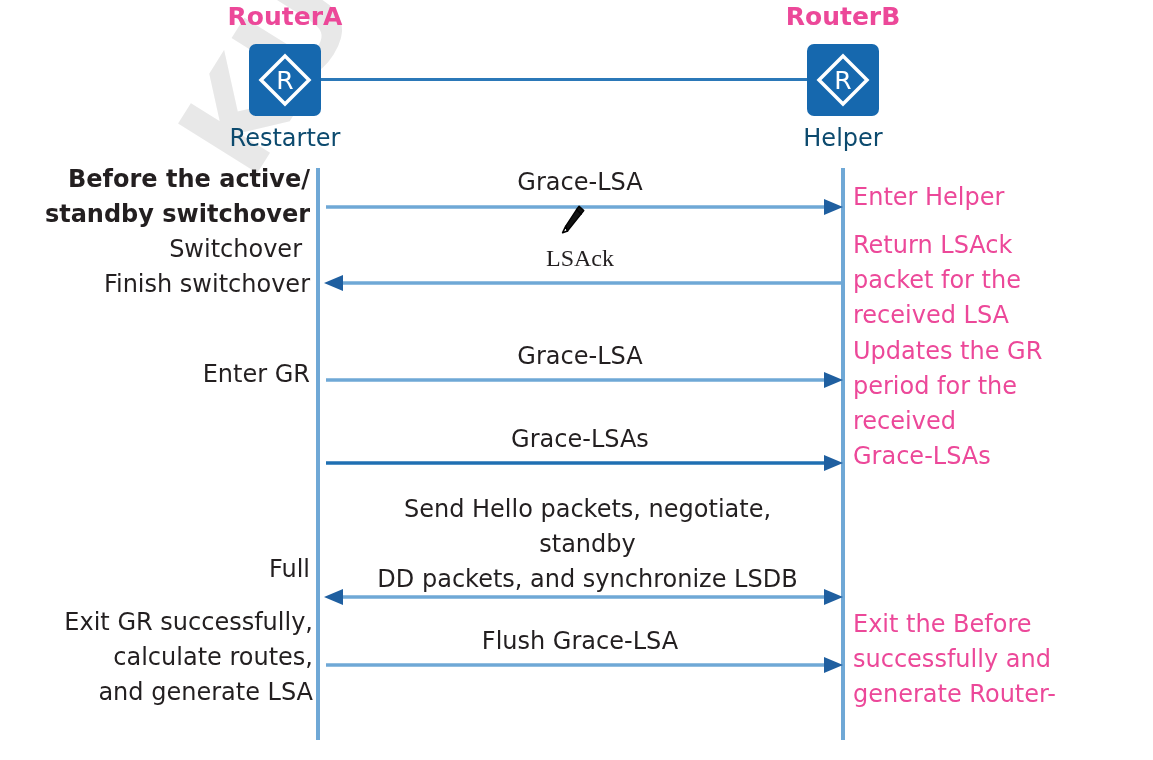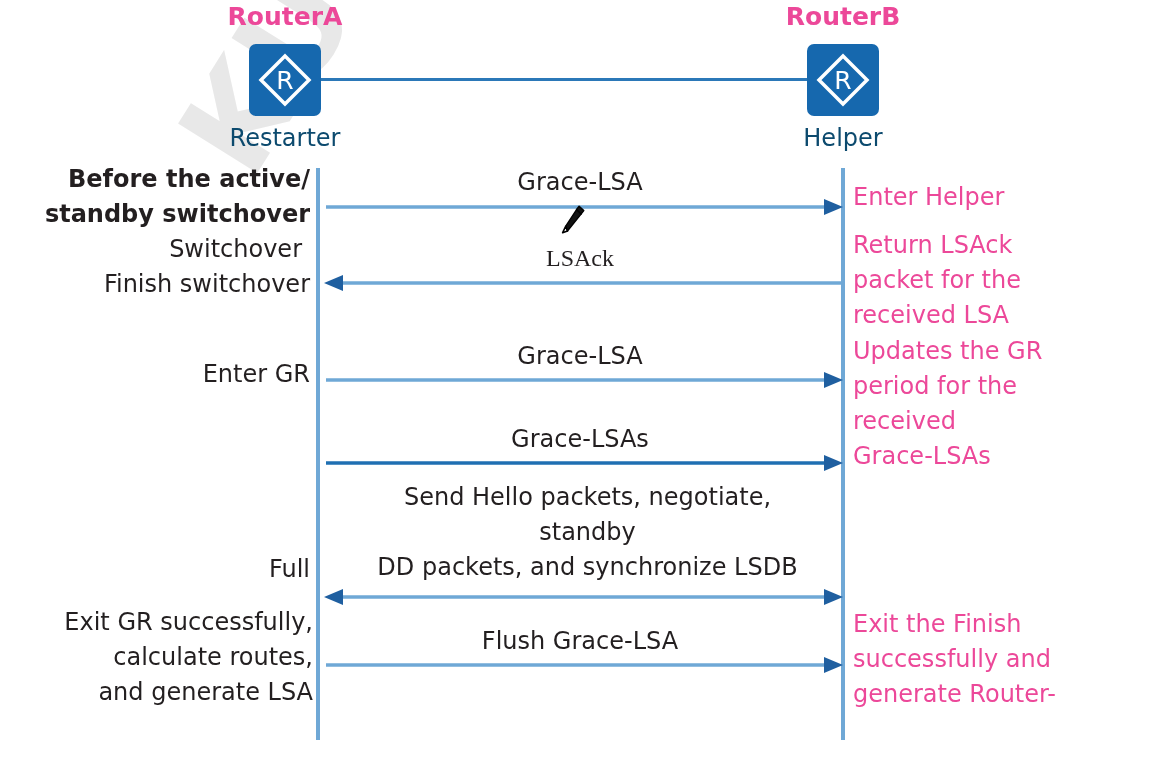--- a/index.html
+++ b/index.html
@@ -111,20 +111,21 @@
     text-align: left;
     z-index: 3;
   }
   .center-note {
     position: absolute;
     font-size: 24px;
     line-height: 35px;
     color: #231f20;
     text-align: center;
     z-index: 3;
+    margin-top: 12px;
   }
 
   
   .pencil-cursor {
     position: absolute;
     z-index: 5;
   }
 </style>
 </head>
 <body>
@@ -240,21 +241,21 @@
   </div>
 
   <div class="side-right" style="left:853px; top:334px; width:295px;">
     <div>Updates the GR</div>
     <div>period for the</div>
     <div>received</div>
     <div>Grace-LSAs</div>
   </div>
 
   <div class="side-right" style="left:853px; top:607px; width:300px;">
-    <div>Exit the Finish</div>
+    <div>Exit the Before</div>
     <div>successfully and</div>
     <div>generate Router-</div>
   </div>
 
   <div class="pencil-cursor" style="left:558px; top:204px;">
     <svg width="32" height="32" viewBox="0 0 32 32">
       <g transform="rotate(-8 16 16)">
         <polygon points="3,27 8,26 7,21" fill="#ffffff" stroke="#000000" stroke-width="1.6" stroke-linejoin="round"></polygon>
         <polygon points="7,21 8,26 24,11 20,6" fill="#111111" stroke="#000000" stroke-width="1.4" stroke-linejoin="round"></polygon>
         <polygon points="20,6 24,11 27,8 23,3" fill="#111111" stroke="#000000" stroke-width="1.4" stroke-linejoin="round"></polygon>

